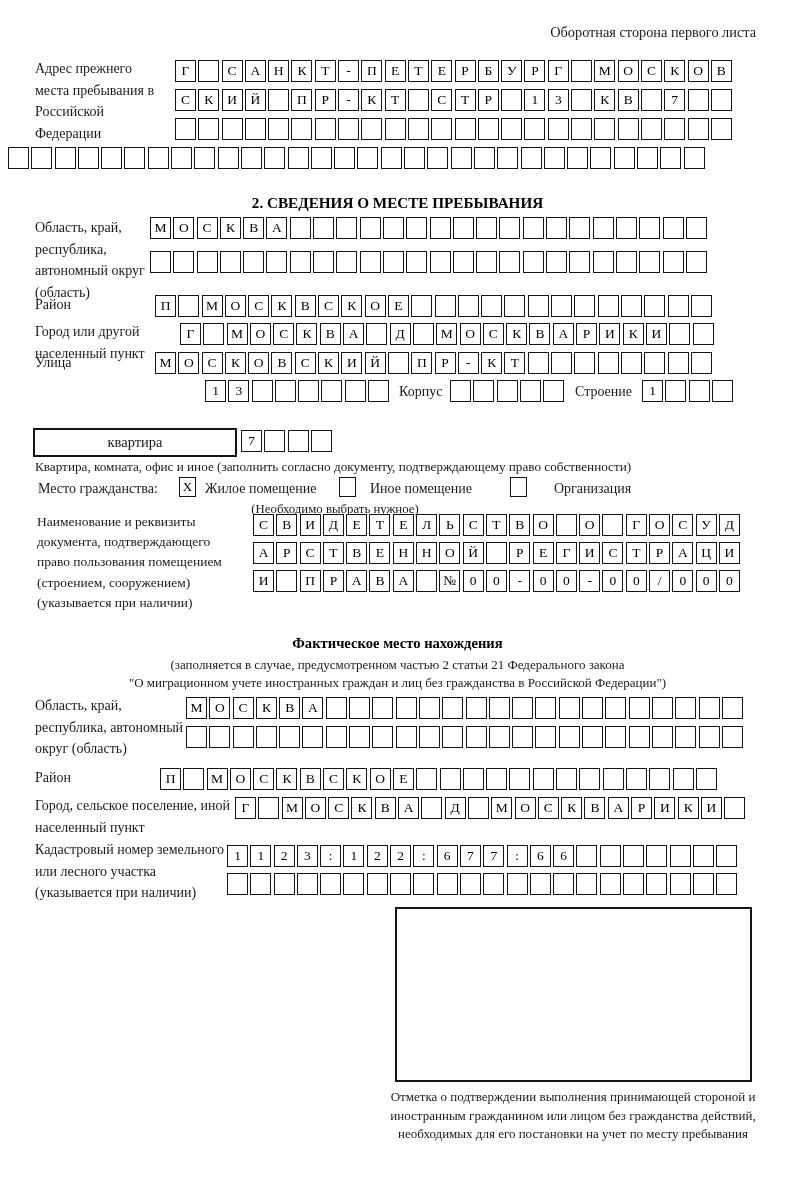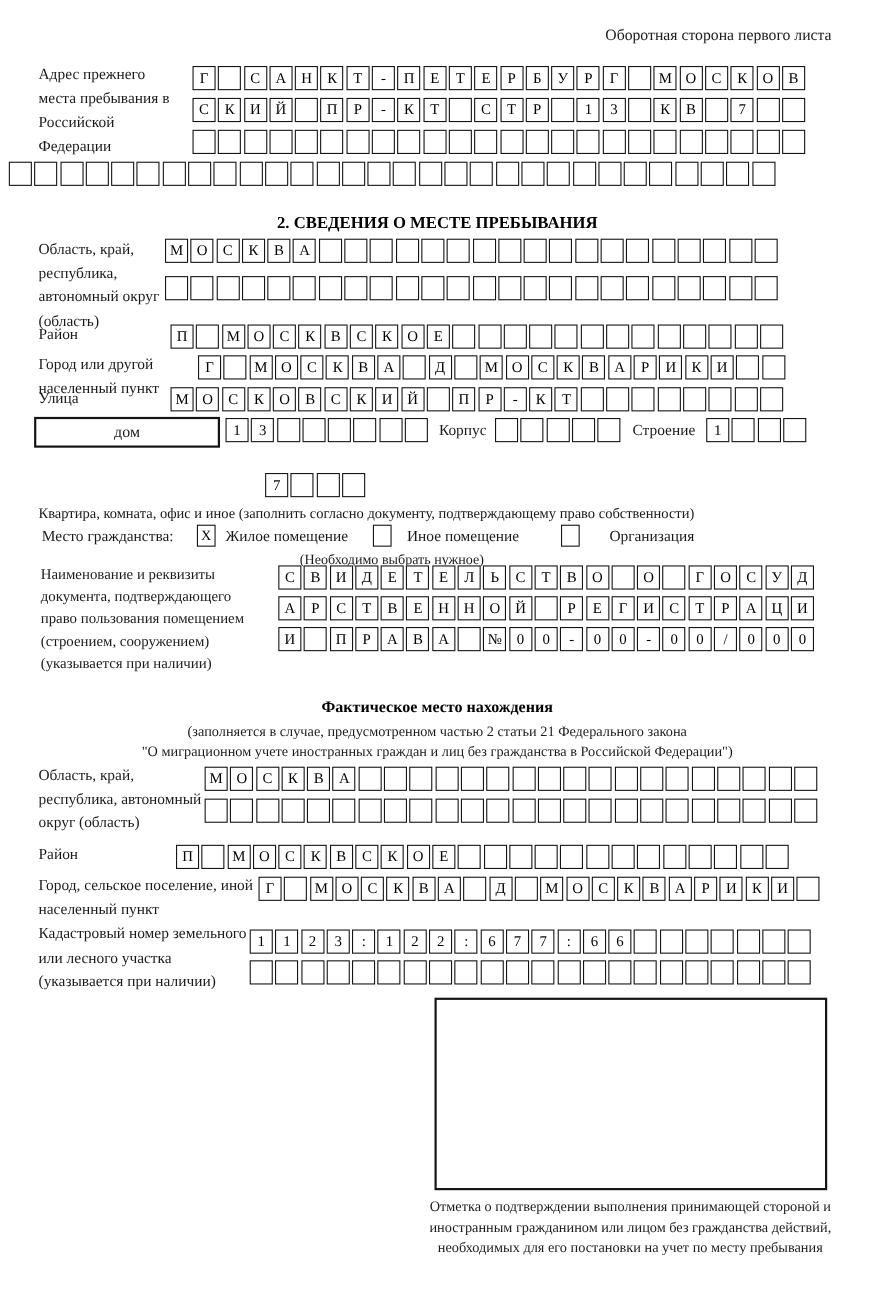--- a/index.html
+++ b/index.html
@@ -281,21 +281,20 @@
       <span class="cell"></span>
       <span class="cell"></span>
       <span class="cell"></span>
       <span class="cell"></span>
       <span class="cell"></span>
       <span class="cell"></span>
       <span class="cell"></span>
       <span class="cell"></span>
     </div>
 
-  <div class="abs wordbox" style="left:31px;top:379px;width:165px;height:24px;">дом</div>
   <div class="abs cells" style="left:205px;top:380px;">
       <span class="cell">1</span>
       <span class="cell">3</span>
       <span class="cell"></span>
       <span class="cell"></span>
       <span class="cell"></span>
       <span class="cell"></span>
       <span class="cell"></span>
       <span class="cell"></span>
     </div>
@@ -308,36 +307,37 @@
       <span class="cell"></span>
     </div>
   <div class="abs label" style="left:575px;top:381px;">Строение</div>
   <div class="abs cells" style="left:642px;top:380px;">
       <span class="cell">1</span>
       <span class="cell"></span>
       <span class="cell"></span>
       <span class="cell"></span>
     </div>
 
+  <div class="abs wordbox" style="left:33px;top:428px;width:200px;height:25px;">квартира</div>
   <div class="abs cells" style="left:241px;top:430px;">
       <span class="cell">7</span>
       <span class="cell"></span>
       <span class="cell"></span>
       <span class="cell"></span>
     </div>
   <div class="abs note" style="left:35px;top:459px;font-size:13.2px;">Квартира, комната, офис и иное (заполнить согласно документу, подтверждающему право собственности)</div>
 
   <div class="abs label" style="left:38px;top:478px;">Место гражданства:</div>
   <div class="abs chk" style="left:179px;top:477px;">X</div>
   <div class="abs label" style="left:205px;top:478px;">Жилое помещение</div>
   <div class="abs chk" style="left:339px;top:477px;"></div>
   <div class="abs label" style="left:370px;top:478px;">Иное помещение</div>
   <div class="abs chk" style="left:510px;top:477px;"></div>
   <div class="abs label" style="left:554px;top:478px;">Организация</div>
-  <div class="abs note center" style="left:230px;top:502px;width:210px;text-align:right;">(Необходимо выбрать нужное)</div>
+  <div class="abs note center" style="left:230px;top:502px;width:210px;">(Необходимо выбрать нужное)</div>
 
   <div class="abs label" style="left:37px;top:512px;width:205px;font-size:13.5px;line-height:20.2px;">Наименование и реквизиты документа, подтверждающего право пользования помещением (строением, сооружением) (указывается при наличии)</div>
   <div class="abs cells" style="left:253px;top:514px;">
       <span class="cell">С</span>
       <span class="cell">В</span>
       <span class="cell">И</span>
       <span class="cell">Д</span>
       <span class="cell">Е</span>
       <span class="cell">Т</span>
       <span class="cell">Е</span>

